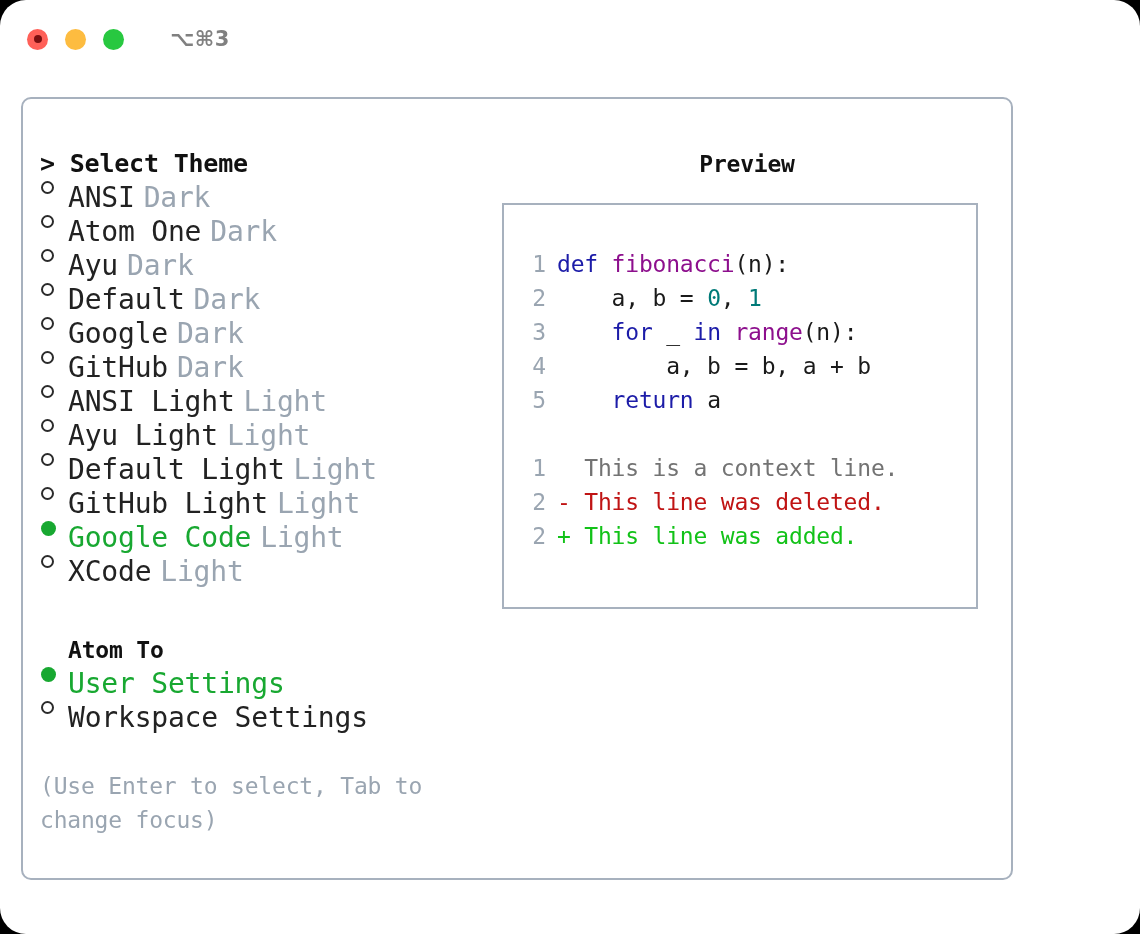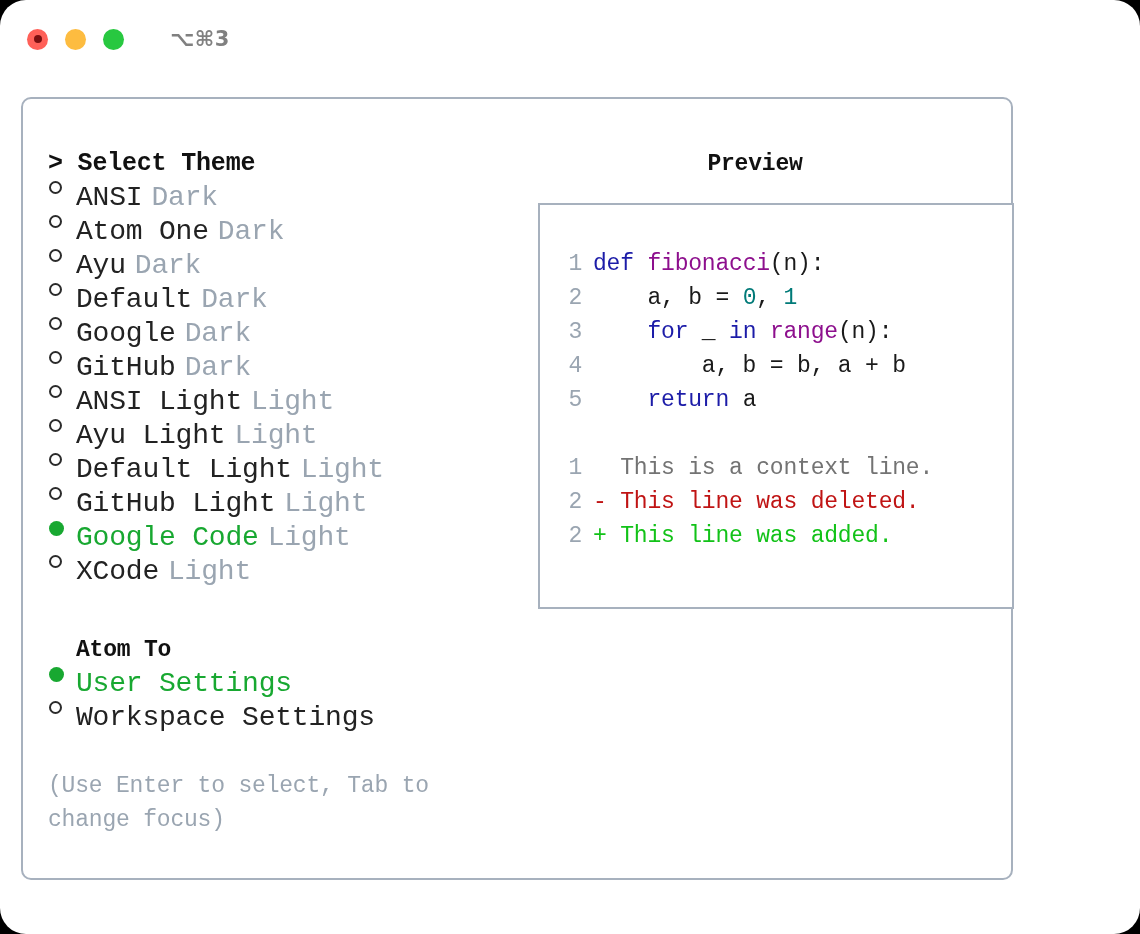--- a/index.html
+++ b/index.html
@@ -76,22 +76,22 @@
     width: 992px;
     height: 783px;
     border: 2px solid #a7b1be;
     border-radius: 10px;
     box-sizing: border-box;
     background: #ffffff;
   }
 
   .columns {
     position: absolute;
-    left: 8px; top: 0;
-    width: 100%; height: 100%; font-family: Liberation Mono, monospace;
+    left: 0; top: 0;
+    width: 100%; height: 100%;
   }
 
   
   .left-col {
     position: absolute;
     left: 17px;
     top: 48px;
     width: 440px;
   }
 
@@ -176,21 +176,20 @@
     text-align: center;
   }
   .preview-box {
     margin-top: 22px;
     width: 476px;
     height: 406px;
     border: 2px solid #a7b1be;
     box-sizing: border-box;
     background: #ffffff;
     position: relative;
-    margin-left: 28px;
   }
   .code {
     position: absolute;
     left: 14px;
     top: 42px;
     font-size: 23px;
     line-height: 34px;
     white-space: pre;
     letter-spacing: -0.2px;
   }

